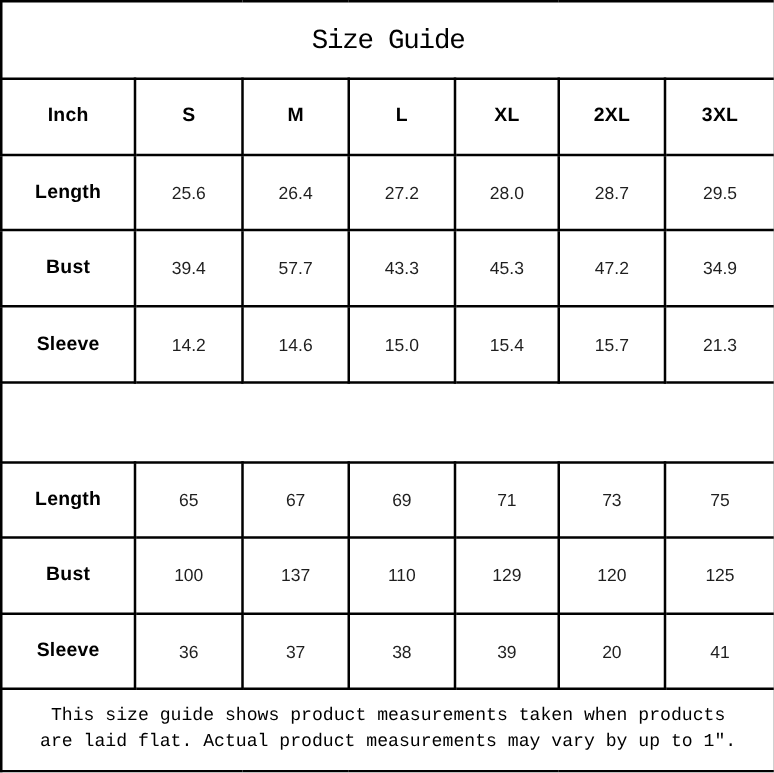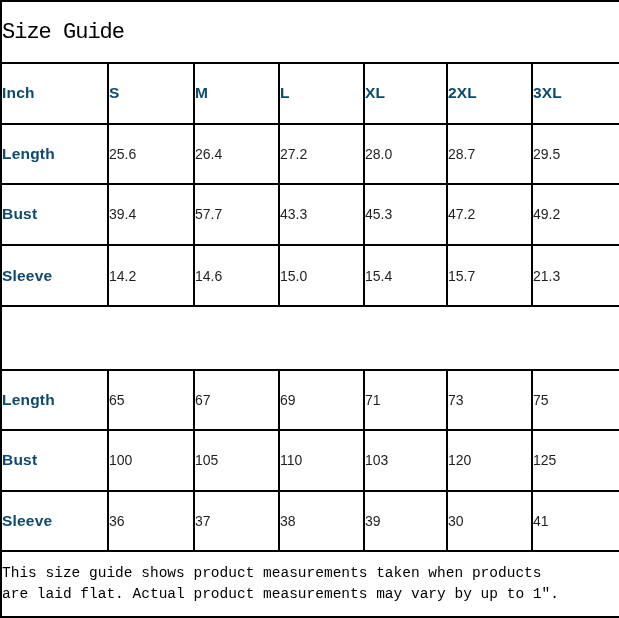--- a/index.html
+++ b/index.html
@@ -15,35 +15,36 @@
   table.size-guide {
     width: 619px;
     height: 618px;
     border-collapse: collapse;
     table-layout: fixed;
     background: #ffffff;
     font-family: "Liberation Sans", sans-serif;
   }
   table.size-guide td {
     border: 2px solid #000000;
+    text-align: center;
     vertical-align: middle;
     padding: 0;
     overflow: hidden;
   }
   .c-title {
     font-family: "Liberation Mono", "DejaVu Sans Mono", monospace;
     font-size: 22px;
     letter-spacing: -1px;
     font-weight: normal;
     color: #000000;
   }
   .c-head, .c-label {
     font-weight: bold;
     font-size: 15.5px;
-    color: #0c4a6e;
+    color: #000000;
     letter-spacing: 0.2px;
   }
   .c-val {
     font-size: 14px;
     color: #1f1f1f;
   }
   .c-foot {
     font-family: "Liberation Mono", "DejaVu Sans Mono", monospace;
     font-size: 14.5px;
     line-height: 21px;
@@ -98,21 +99,21 @@
       <td class="c-val">29.5</td>
     </tr>
 
     <tr class="r-d2">
       <td class="c-label">Bust</td>
       <td class="c-val">39.4</td>
       <td class="c-val">57.7</td>
       <td class="c-val">43.3</td>
       <td class="c-val">45.3</td>
       <td class="c-val">47.2</td>
-      <td class="c-val">49.2</td>
+      <td class="c-val">34.9</td>
     </tr>
 
     <tr class="r-d3">
       <td class="c-label">Sleeve</td>
       <td class="c-val">14.2</td>
       <td class="c-val">14.6</td>
       <td class="c-val">15.0</td>
       <td class="c-val">15.4</td>
       <td class="c-val">15.7</td>
       <td class="c-val">21.3</td>
@@ -129,34 +130,34 @@
       <td class="c-val">67</td>
       <td class="c-val">69</td>
       <td class="c-val">71</td>
       <td class="c-val">73</td>
       <td class="c-val">75</td>
     </tr>
 
     <tr class="r-d2">
       <td class="c-label">Bust</td>
       <td class="c-val">100</td>
-      <td class="c-val">105</td>
+      <td class="c-val">137</td>
       <td class="c-val">110</td>
-      <td class="c-val">103</td>
+      <td class="c-val">129</td>
       <td class="c-val">120</td>
       <td class="c-val">125</td>
     </tr>
 
     <tr class="r-d1">
       <td class="c-label">Sleeve</td>
       <td class="c-val">36</td>
       <td class="c-val">37</td>
       <td class="c-val">38</td>
       <td class="c-val">39</td>
-      <td class="c-val">30</td>
+      <td class="c-val">20</td>
       <td class="c-val">41</td>
     </tr>
 
     <tr class="r-foot">
       <td colspan="7" class="c-foot">
         <div>This size guide shows product measurements taken when products</div>
         <div>are laid flat. Actual product measurements may vary by up to 1″.</div>
       </td>
     </tr>
   </tbody>

